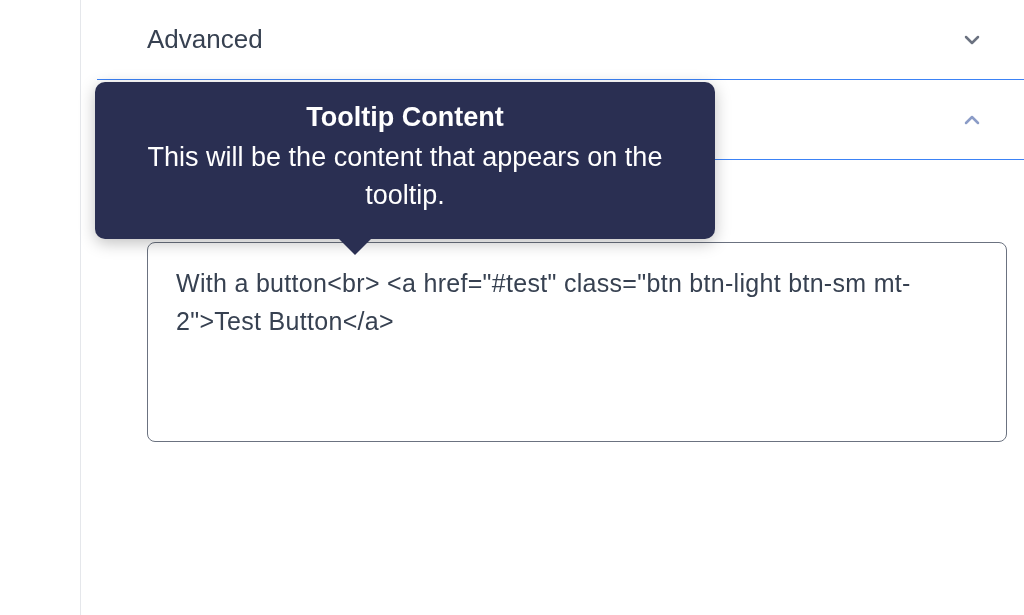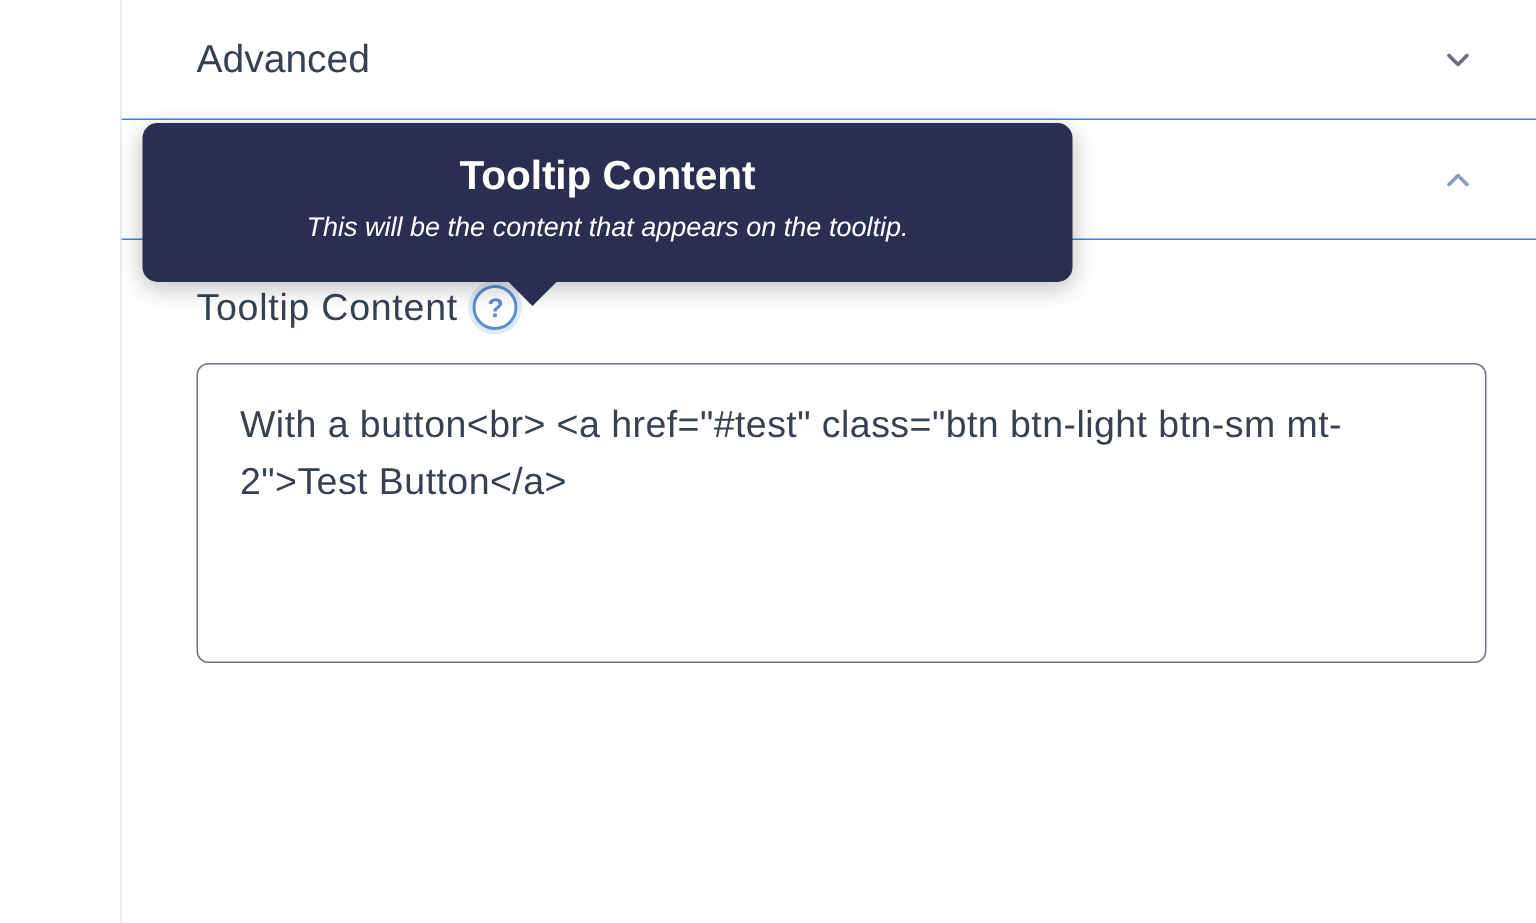--- a/index.html
+++ b/index.html
@@ -11,21 +11,21 @@
       overflow: hidden;
       position: relative;
     }
     .panel {
       position: absolute;
       left: 80px;
       top: 0;
       width: 944px;
       border-left: 1px solid #e5e7eb;
       height: 615px;
-      padding-left: 0;
+      padding-left: 16px;
     }
     .accordion-header {
       display: flex;
       align-items: center;
       justify-content: space-between;
       padding: 24px 40px 24px 50px;
       cursor: pointer;
       border-bottom: 1px solid #3b82f6;
     }
     .accordion-header.collapsed .chevron { transform: rotate(0deg); }
@@ -107,24 +107,23 @@
       border-left: 16px solid transparent;
       border-right: 16px solid transparent;
       border-top: 16px solid #2a2f52;
     }
     .tooltip-title {
       font-size: 27px;
       font-weight: 700;
       margin-bottom: 6px;
     }
     .tooltip-body {
-      font-size: 18px;
+      font-size: 27px;
       font-weight: 400;
       line-height: 1.4;
-      font-style: italic;
     }
     .second-header { border-bottom: 1px solid #3b82f6; }
   </style>
 </head>
 <body>
 
 <div class="panel">
 
   <div class="accordion-header collapsed">
     <span class="accordion-title">Advanced</span>

